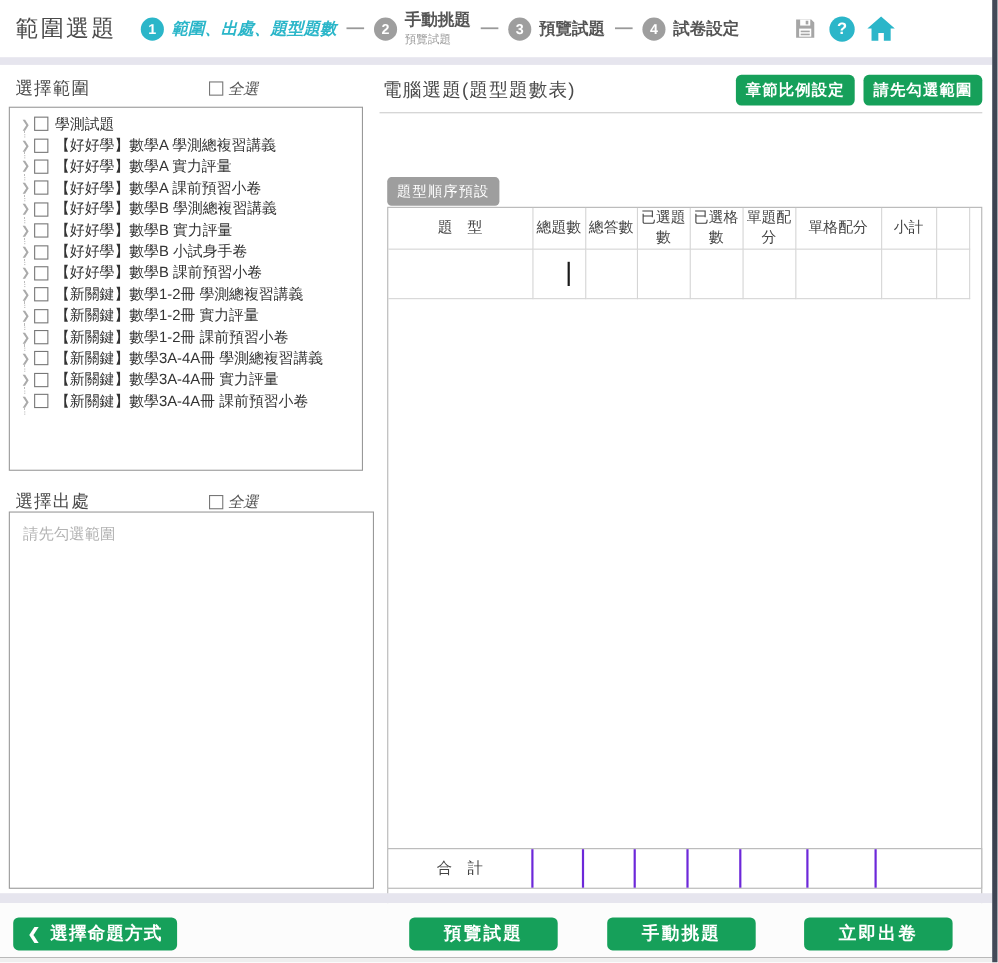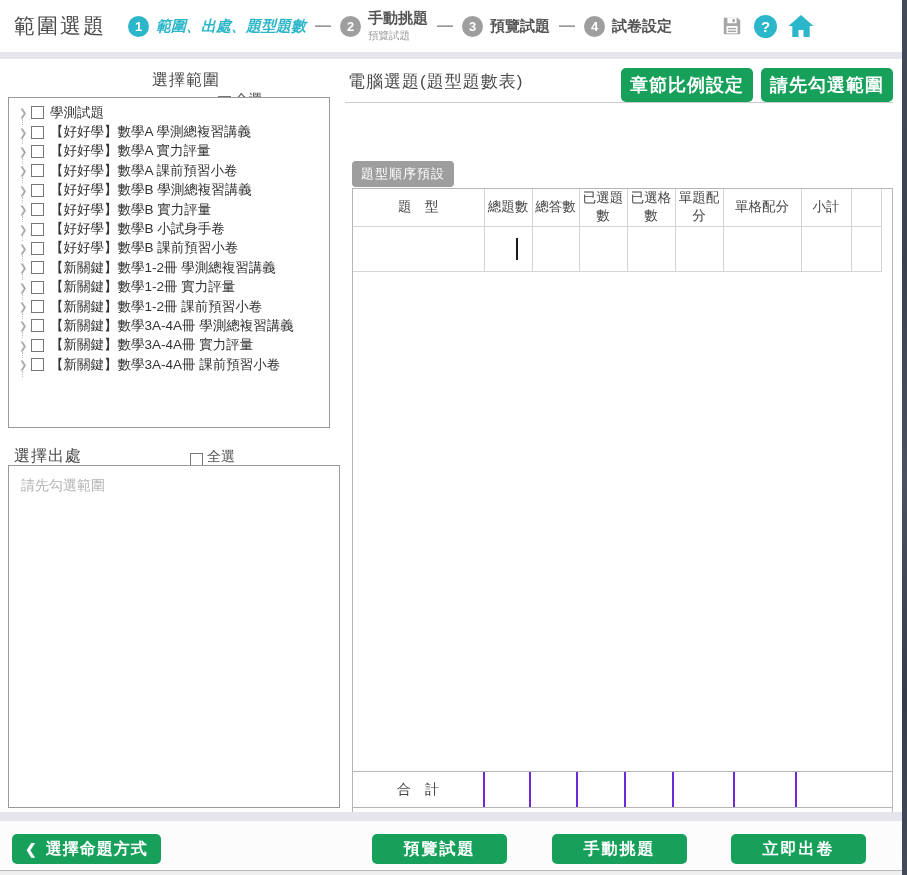--- a/index.html
+++ b/index.html
@@ -26,25 +26,25 @@
   .help-icon { width:23px; height:23px; border-radius:50%; background:var(--teal); color:#fff;
                font-weight:bold; font-size:15px; display:flex; align-items:center; justify-content:center;
                cursor:pointer; }
   .home-icon { width:26px; height:24px; cursor:pointer; }
 
   .top-band { position:absolute; left:0; top:52px; width:902px; height:7px; background:#e6e5ee; }
 
   
   .panel-head { position:absolute; display:flex; align-items:center; }
   .panel-title { font-size:16px; color:#4a4a4a; letter-spacing:1px; }
-  .selall { display:flex; align-items:flex-end; gap:4px; cursor:pointer; }
+  .selall { display:flex; align-items:center; gap:4px; cursor:pointer;font-style:italic; }
   .cb { width:13px; height:13px; border:1px solid #777; background:#fff; display:inline-block; flex:0 0 auto; }
   .selall-label { font-size:14px; color:#555; }
 
-  .range-head { left:28px; top:70px; width:316px;flex-direction:column; }
+  .range-head { left:14px; top:70px; width:316px; }
   .range-head .selall { margin-left:108px; }
   .range-box { position:absolute; left:8px; top:97px; width:322px; height:331px;
                border:1px solid #999; background:#fff; overflow:hidden; padding-top:5px; }
   .tree { list-style:none; }
   .tree-item { display:flex; align-items:center; height:19.4px; padding-left:10px; position:relative; cursor:pointer; }
   .chev { color:#aaa; font-size:10px; width:12px; flex:0 0 auto; cursor:pointer; }
   .tree-item::after { content:""; position:absolute; left:13px; top:16px; height:6px;
                       border-left:1px dotted #bbb; }
   .tree-cb { margin-right:6px; cursor:pointer; }
   .tree-label { font-size:13.5px; color:#333; white-space:nowrap; }
@@ -52,21 +52,21 @@
   .source-head { left:14px; top:446px; width:316px; }
   .source-head .selall { margin-left:108px; }
   .source-box { position:absolute; left:8px; top:465px; width:332px; height:343px;
                 border:1px solid #999; background:#fff; }
   .placeholder { font-size:14px; color:#b3b3b3; padding:11px 12px; }
 
   
   .right-title { position:absolute; left:348px; top:70px; font-size:17px; color:#4a4a4a; letter-spacing:1px; }
   .ratio-btns { position:absolute; left:697px; top:68px; width:196px; display:flex; justify-content:flex-end; gap:8px; }
   .green-btn { background:var(--green); color:#fff; border:none; border-radius:5px;
-               font-size:18px; font-weight:bold; padding:5px 9px; cursor:pointer; white-space:nowrap;
+               font-size:14px; font-weight:bold; padding:5px 9px; cursor:pointer; white-space:nowrap;
                font-family:Liberation Serif, serif; letter-spacing:1px; }
   .right-divider { position:absolute; left:345px; top:102px; width:548px; height:1px; background:#ccc; }
 
   .preset-badge { position:absolute; left:352px; top:161px; background:#9e9e9e; color:#fff;
                   font-size:13px; border:none; border-radius:4px; padding:4px 9px; cursor:pointer;
                   font-family:Liberation Serif, serif; letter-spacing:1px; }
 
   .table-wrap { position:absolute; left:352px; top:188px; width:541px; height:638px;
                 border:1px solid #b5b5b5; background:#fff; }
   .qtable { border-collapse:collapse; table-layout:fixed; width:528px; }

